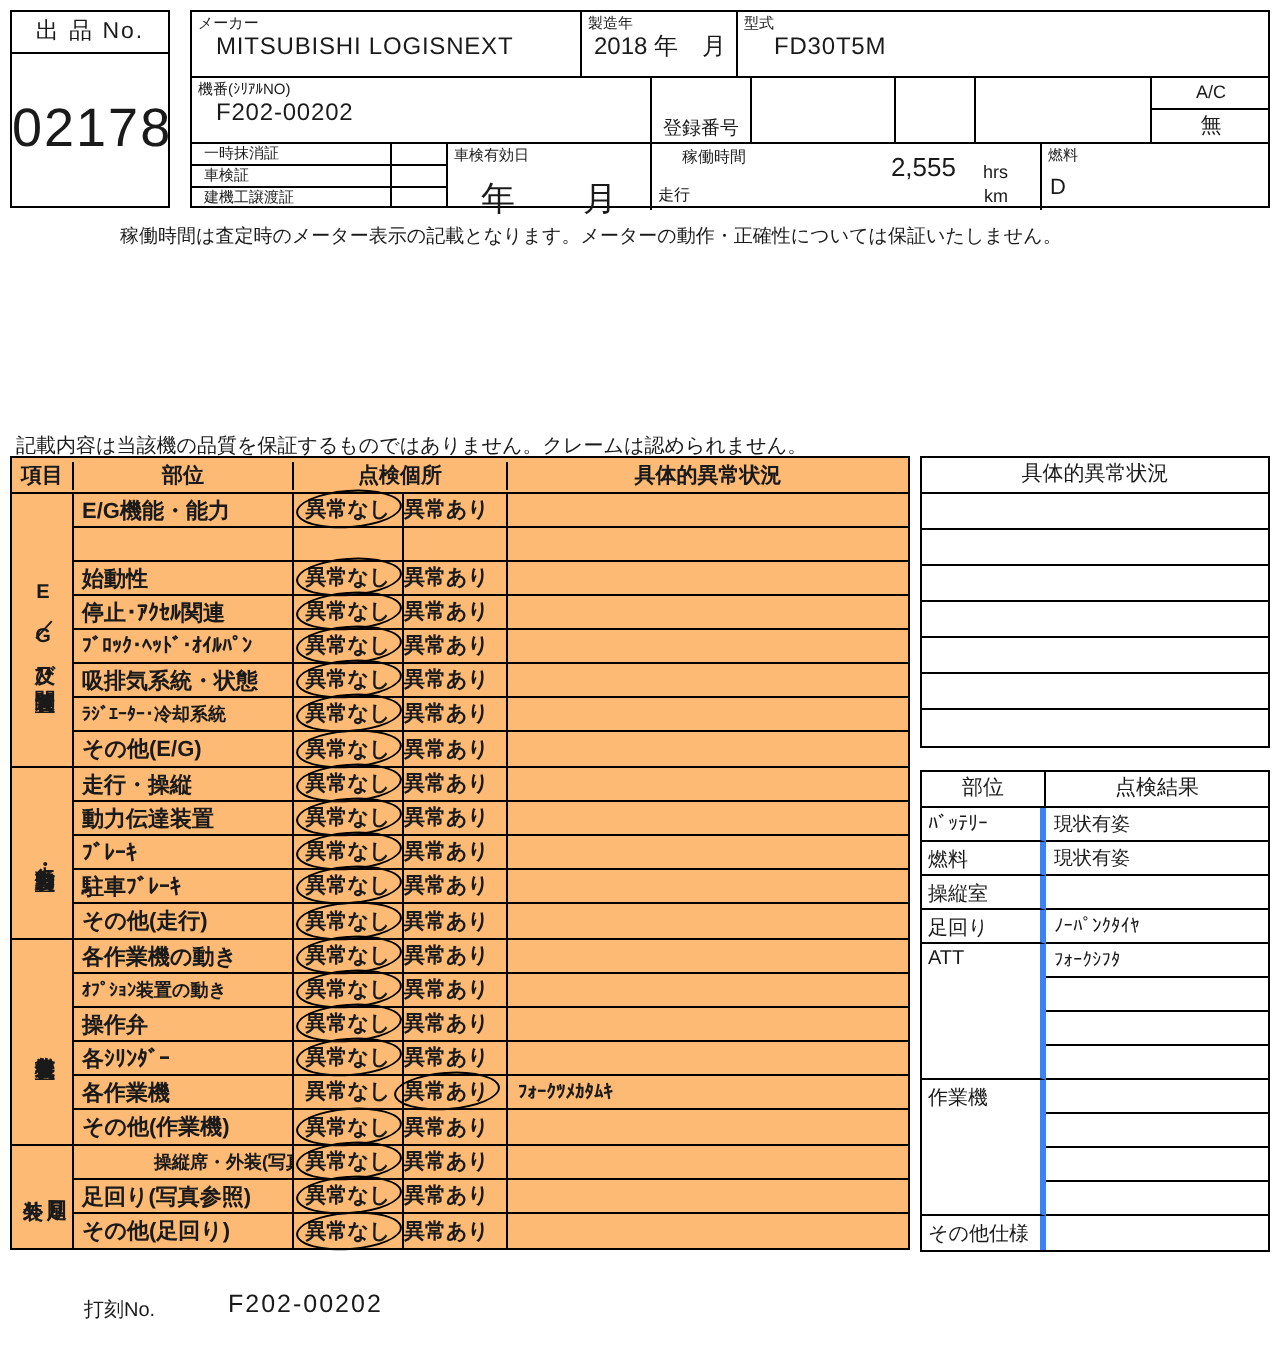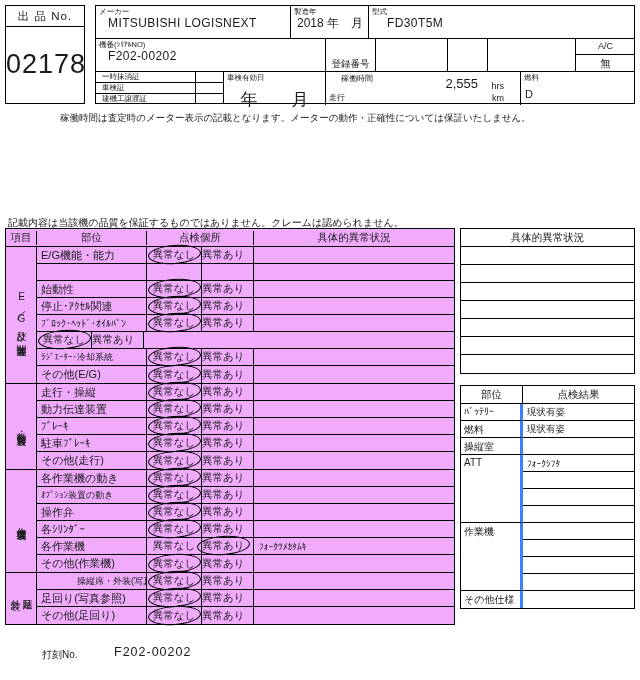--- a/index.html
+++ b/index.html
@@ -44,21 +44,21 @@
   .h-unit{ position:absolute; right:16px; top:9px; font-size:9px; }
   .t-lab { position:absolute; left:3px; bottom:2px; font-size:8px; }
   .t-unit{ position:absolute; right:16px; bottom:2px; font-size:9px; }
   .c-fuel { left:425px; top:66px; width:114px; height:33px; }
   .fuel-val { position:absolute; left:4px; top:16px; font-size:11px; }
 
   #meter-note { left:60px; top:112px; font-size:9.5px; }
   #disclaimer { left:8px;  top:216px; font-size:10px; }
 
   
-  #main-table { left:5px; top:228px; width:450px; border:1px solid #000; background:#f0abfc; }
+  #main-table { left:5px; top:228px; width:450px; border:1px solid #000; background:#fdba74;font-weight:bold; }
   .mt-header { display:flex; height:18px; border-bottom:1px solid #000; align-items:center; }
   .mt-header .h { text-align:center; font-size:10.5px; }
   .w-item{width:31px;} .w-part{width:110px;} .w-check{width:107px;} .w-detail{flex:1;}
   .section { display:flex; border-bottom:1px solid #000; }
   .section:last-child { border-bottom:none; }
   .item-cell { width:31px; border-right:1px solid #000; display:flex; align-items:center; justify-content:center; }
   .item-cell span { writing-mode:vertical-rl; text-orientation:upright; font-size:10px;
                     line-height:12px; letter-spacing:.5px; white-space:pre-line; }
   .rows { flex:1; display:flex; flex-direction:column; }
   .trow { display:flex; height:17px; border-bottom:1px solid #000; }
@@ -217,20 +217,23 @@
           </div>
           <div class="cell ok">
             <span class="mark circled">異常なし</span>
           </div>
           <div class="cell ng">
             <span class="mark">異常あり</span>
           </div>
           <div class="cell detail"></div>
         </div>
         <div class="trow">
+          <div class="cell part">
+            <span>吸排気系統・状態</span>
+          </div>
           <div class="cell ok">
             <span class="mark circled">異常なし</span>
           </div>
           <div class="cell ng">
             <span class="mark">異常あり</span>
           </div>
           <div class="cell detail"></div>
         </div>
         <div class="trow">
           <div class="cell part">
@@ -481,20 +484,26 @@
           <div class="rr-box">現状有姿</div>
         </div>
       </div>
       <div class="rr-row">
         <div class="rr-part" style="height: 17px;">操縦室</div>
         <div class="rr-results">
           <div class="rr-box"></div>
         </div>
       </div>
       <div class="rr-row">
+        <div class="rr-part" style="height: 17px;">足回り</div>
+        <div class="rr-results">
+          <div class="rr-box">ﾉｰﾊﾟﾝｸﾀｲﾔ</div>
+        </div>
+      </div>
+      <div class="rr-row">
         <div class="rr-part" style="height: 68px;">ATT</div>
         <div class="rr-results">
           <div class="rr-box">ﾌｫｰｸｼﾌﾀ</div>
           <div class="rr-box"></div>
           <div class="rr-box"></div>
           <div class="rr-box"></div>
         </div>
       </div>
       <div class="rr-row">
         <div class="rr-part" style="height: 68px;">作業機</div>

